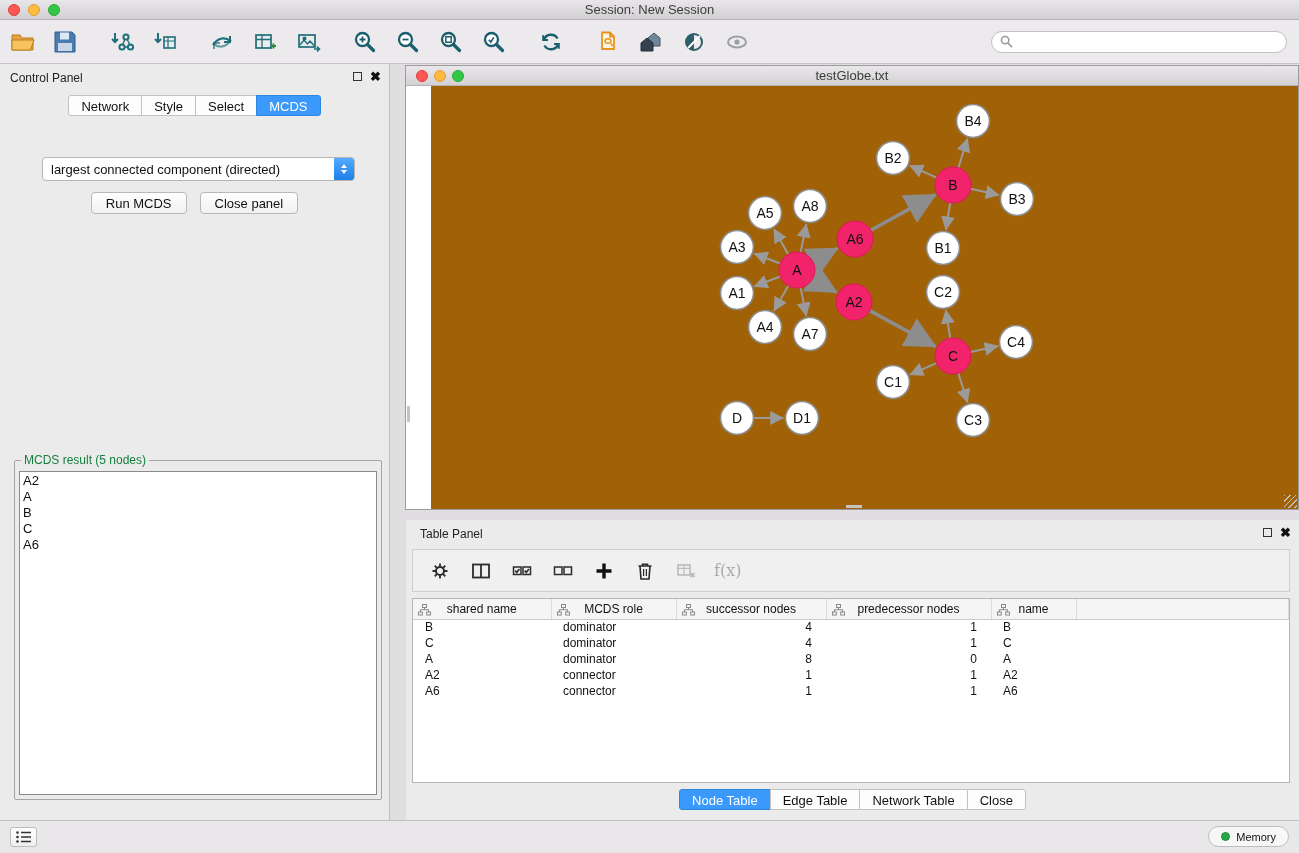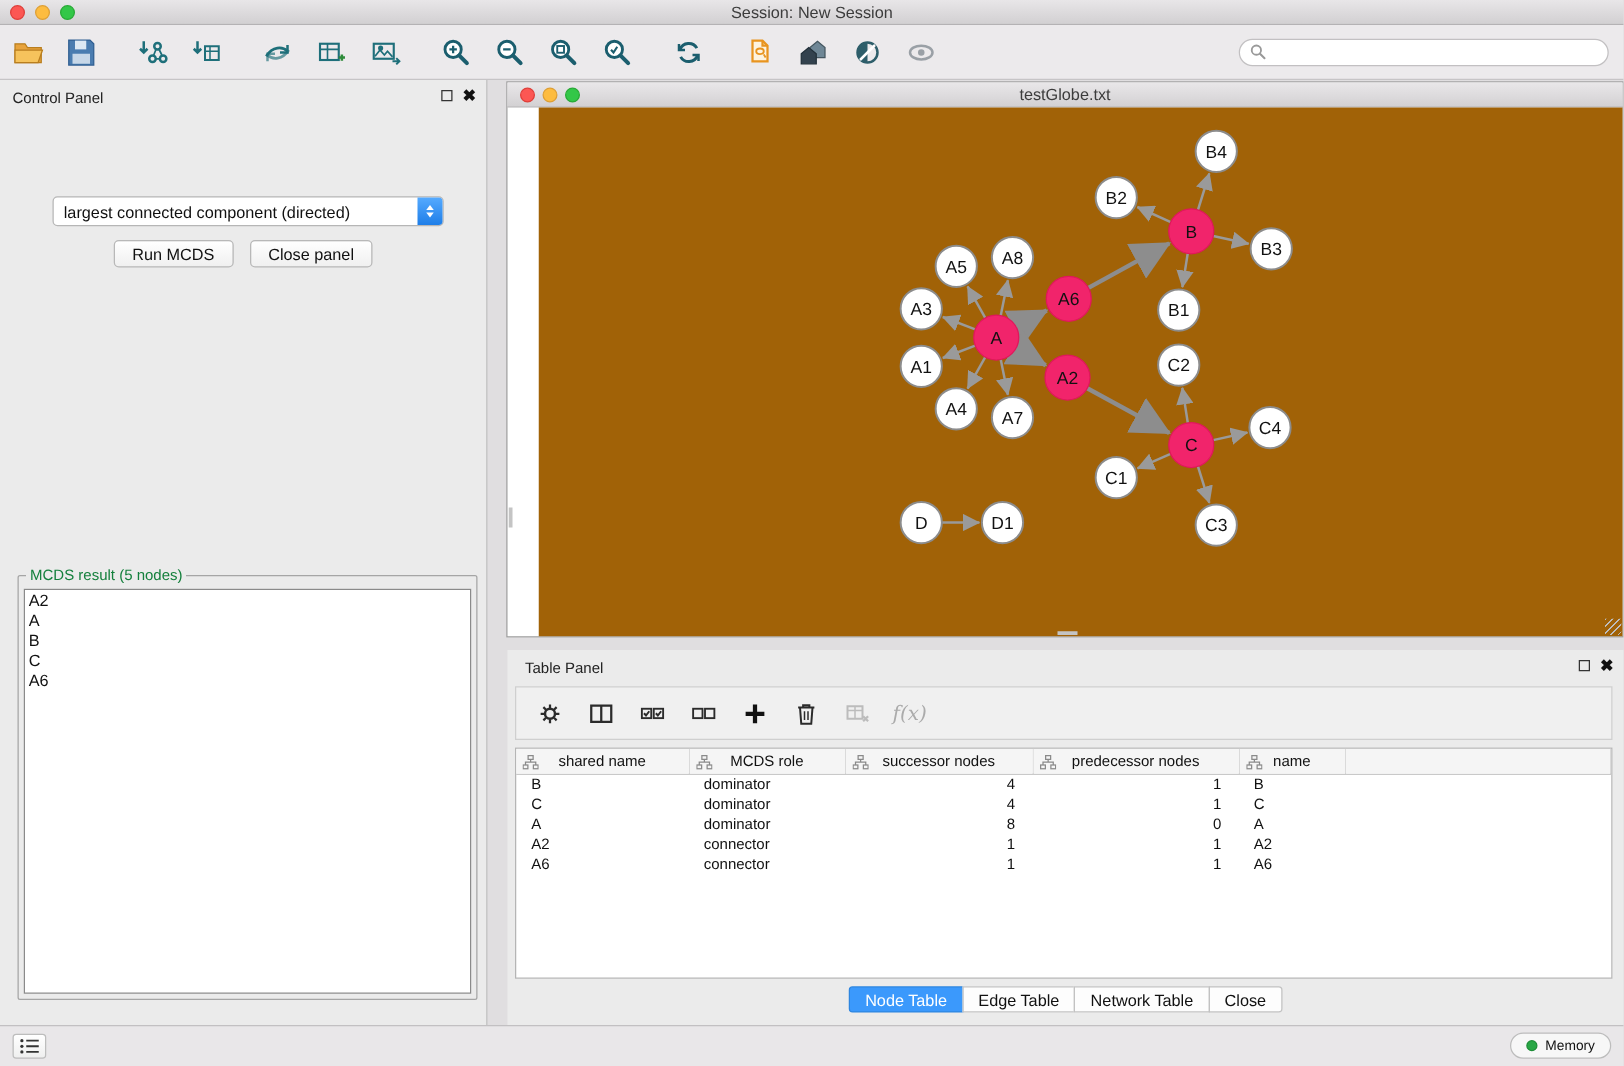--- a/index.html
+++ b/index.html
@@ -55,21 +55,21 @@
   .net-titlebar .title{position:absolute;left:0;right:0;top:2px;text-align:center;font-size:13px;color:#3c3c3c;}
   .net-canvas{position:absolute;left:0;top:20px;right:0;bottom:0;background:#a16207;overflow:hidden;margin-left:25px;}
   .vtick{position:absolute;left:1px;top:340px;width:3px;height:16px;background:#C4C4C4;}
   .htick{position:absolute;left:440px;bottom:1px;width:16px;height:3px;background:#C4C4C4;}
   .grip{position:absolute;right:1px;bottom:1px;width:13px;height:13px;background:repeating-linear-gradient(135deg,#BDBDBD 0 1px,transparent 1px 4px);}
 
   
   .table-panel{position:absolute;left:406px;top:456px;width:893px;height:300px;background:#EBEBEB;}
   .tp-toolbar{position:absolute;left:6px;right:9px;top:29px;height:43px;background:#F0F0F0;border:1px solid #CFCFCF;display:flex;align-items:center;padding-left:14px;gap:15px;}
   .tico{display:flex;align-items:center;justify-content:center;width:26px;height:26px;}
-  .fx{font-family:"DejaVu Serif",serif;font-style:italic;font-size:16px;color:#ABABAB;}
+  .fx{font-family:"DejaVu Serif",serif;font-size:16px;color:#ABABAB;}
   .tp-tablewrap{position:absolute;left:6px;right:9px;top:78px;height:185px;background:#fff;border:1px solid #B5B5B5;overflow:hidden;}
   table.node-table{border-collapse:collapse;width:100%;table-layout:fixed;}
   .node-table th{height:20px;background:#F5F5F5;border-right:1px solid #DADADA;border-bottom:1px solid #C9C9C9;font-size:12px;font-weight:normal;color:#111;position:relative;text-align:center;}
   .node-table th svg{position:absolute;left:5px;top:5px;}
   .node-table td{height:16px;font-size:12px;color:#111;padding:0 8px 0 12px;white-space:nowrap;overflow:hidden;}
   .node-table td.num{text-align:right;padding-right:14px;}
   .tp-tabs{position:absolute;left:0;right:0;top:269px;display:flex;justify-content:center;}
   .statusbar{position:absolute;left:0;top:820px;right:0;height:33px;background:#E9E7E9;border-top:1px solid #C2C0C2;}
   .list-btn{position:absolute;left:10px;top:6px;width:27px;height:20px;background:linear-gradient(#FFF,#EFEFEF);border:1px solid #BDBDBD;border-radius:3px;display:flex;align-items:center;justify-content:center;}
   .mem-btn{position:absolute;right:10px;top:5px;height:21px;padding:0 12px;background:#F7F7F7;border:1px solid #BDBDBD;border-radius:11px;display:flex;align-items:center;gap:6px;}
@@ -215,20 +215,26 @@
 
   <div class="main">
 
     <div class="control-panel">
       <div class="panel-head">
         <span class="ptitle">Control Panel</span>
         <span class="phbtns">
           <span class="float-ico"></span>
           <span class="close-ico">✖</span>
         </span>
+      </div>
+      <div class="cp-tabs">
+        <span class="tab">Network</span>
+        <span class="tab">Style</span>
+        <span class="tab">Select</span>
+        <span class="tab active">MCDS</span>
       </div>
       <div class="dropdown">
         <span class="dval">largest connected component (directed)</span>
         <span class="stepper">
             <span class="chev-up"></span>
             <span class="chev-dn"></span>
           </span>
       </div>
       <div class="cp-btnrow">
         <button class="btn">Run MCDS</button>

